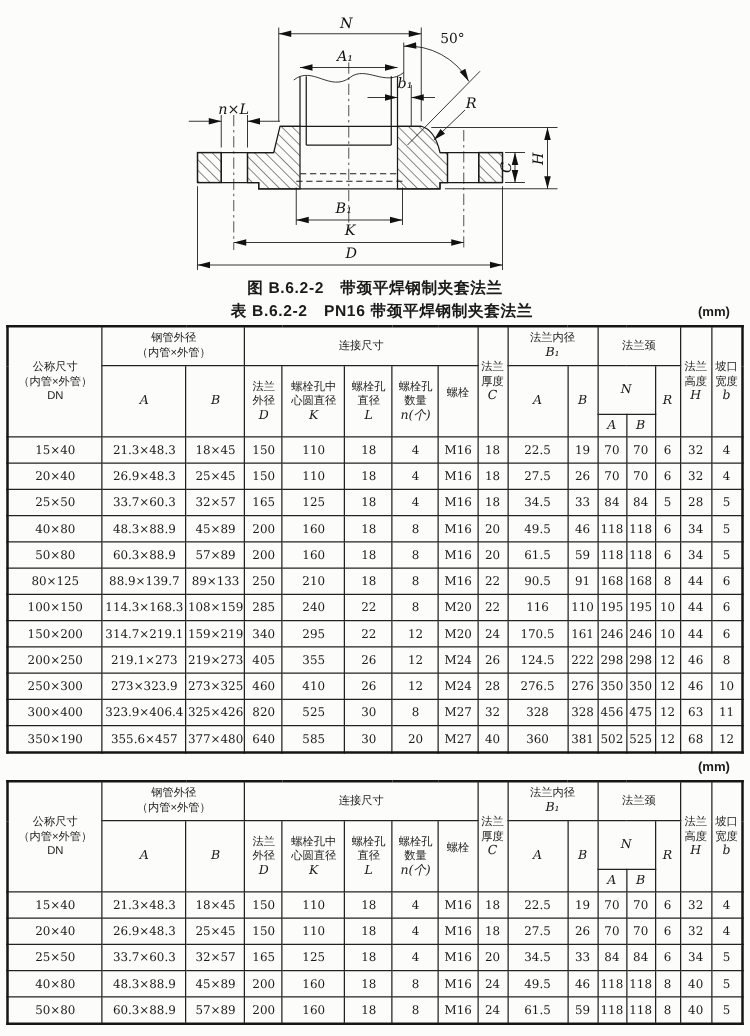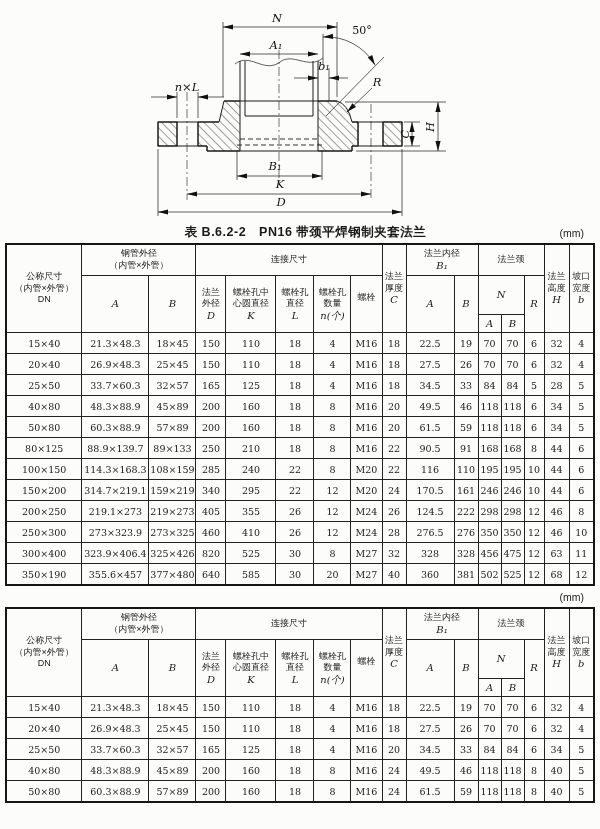--- a/index.html
+++ b/index.html
@@ -14,21 +14,21 @@
   .fig svg{display:block;margin:0 auto;}
   .fig-caption{
     text-align:center;font-weight:bold;font-size:12.5px;
     height:17px;line-height:17px;letter-spacing:0.5px;
   }
   .tbl-caption{
     position:relative;text-align:center;font-weight:bold;font-size:12.5px;
     height:21px;line-height:21px;letter-spacing:0.5px;margin-left:11px;
   }
   .tbl-caption .unit{
-    position:absolute;right:16px;top:1px;font-weight:normal;font-size:10.5px;
+    position:absolute;right:16px;top:1px;font-weight:bold;font-size:10.5px;
     letter-spacing:0;
   }
   
   table.spec{
     width:588px;margin:0 auto;border-collapse:collapse;table-layout:fixed;
     border:2px solid #161616;
   }
   table.spec th,table.spec td{
     border:1px solid #222;text-align:center;vertical-align:middle;
     padding:0;overflow:hidden;
@@ -146,20 +146,21 @@
         <line class="thin" x1="187" y1="190" x2="371" y2="190" marker-start="url(#mS)" marker-end="url(#mE)"></line>
         <text class="dim" x="280" y="184" text-anchor="middle">K</text>
 
         <path class="thin" d="M158,145 V212 M402,145 V212"></path>
         <line class="thin" x1="158" y1="208" x2="402" y2="208" marker-start="url(#mS)" marker-end="url(#mE)"></line>
         <text class="dim" x="281" y="202" text-anchor="middle">D</text>
       </g>
     </svg>
   </div>
 
+  <div class="fig-caption">图 B.6.2-2　带颈平焊钢制夹套法兰</div>
 
   <div class="tbl-caption">
     <span>表 B.6.2-2　PN16 带颈平焊钢制夹套法兰</span>
     <span class="unit">(mm)</span>
   </div>
 
   <table class="spec">
     <colgroup>
       <col style="width:76px">
         <col style="width:67px">

